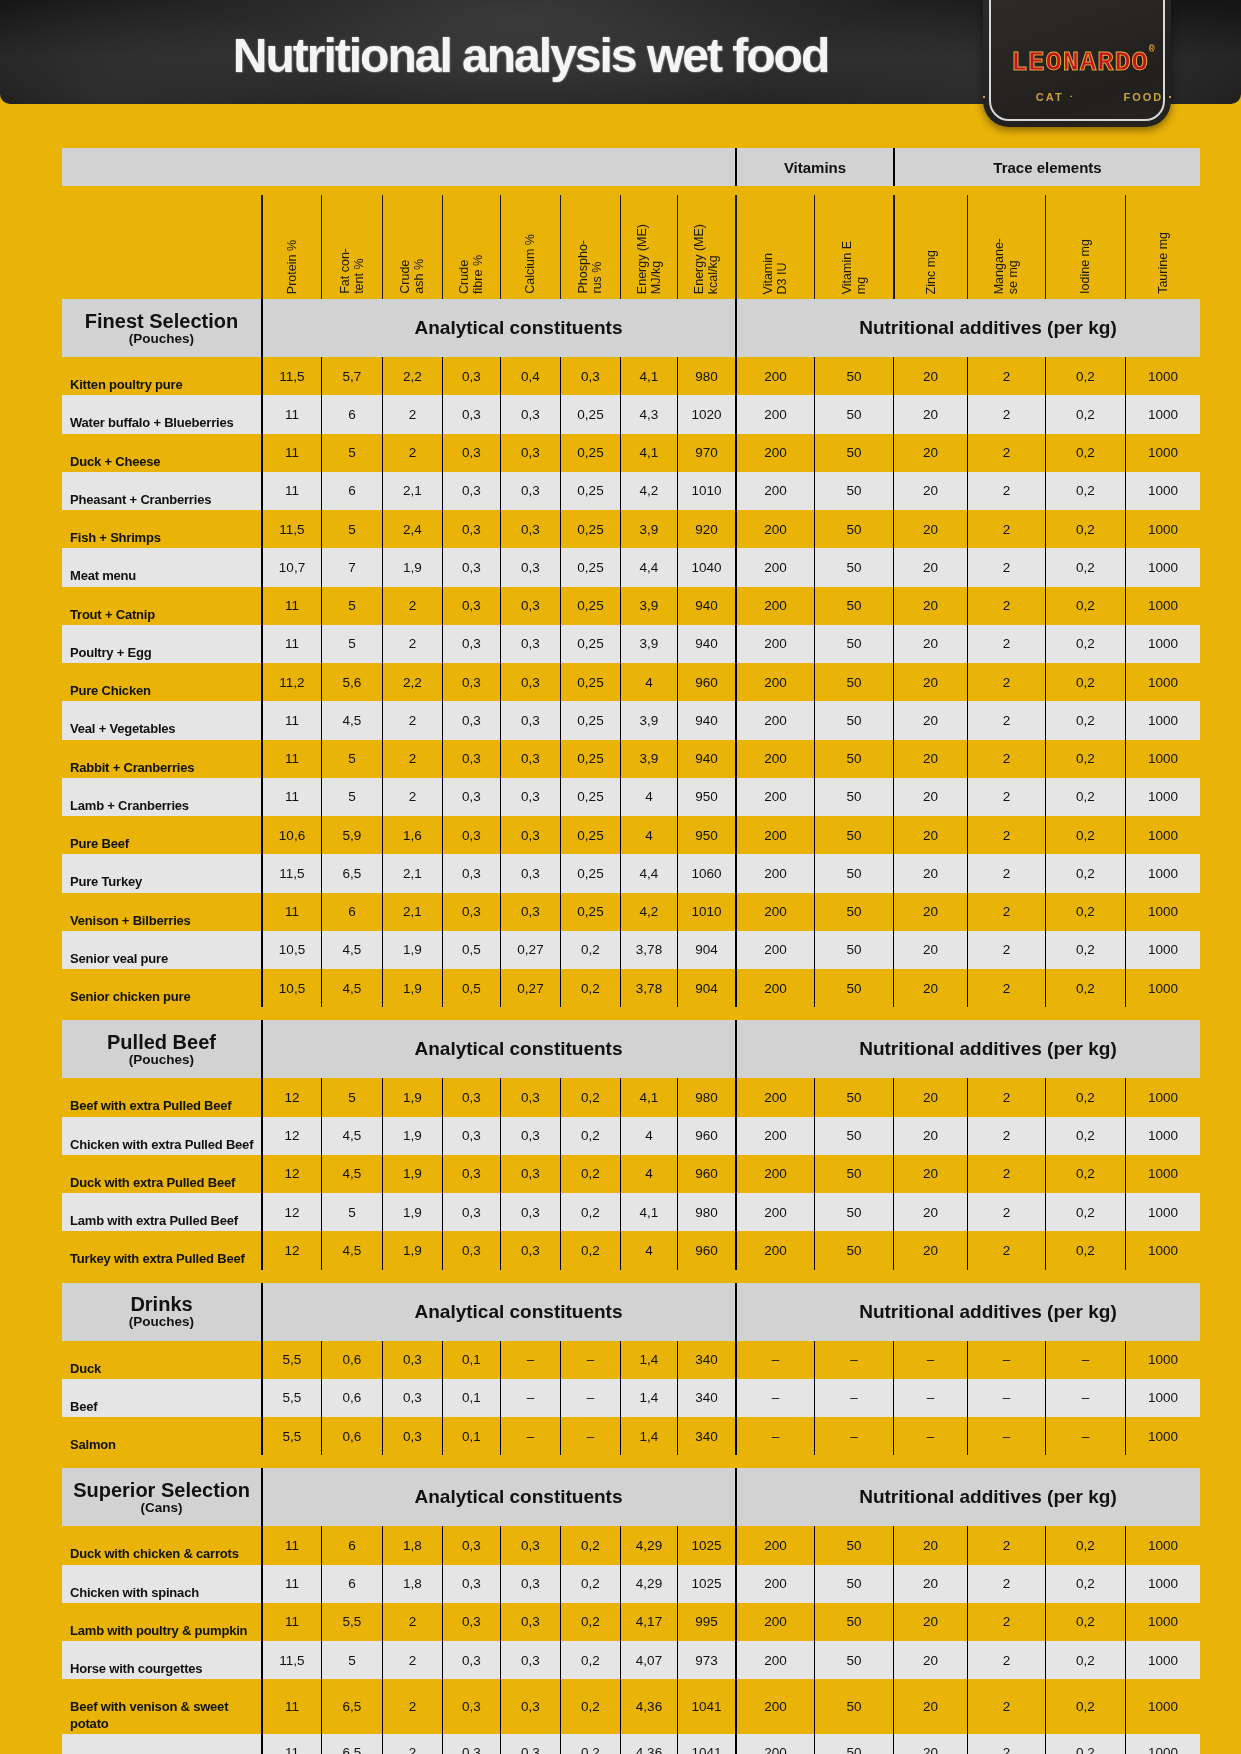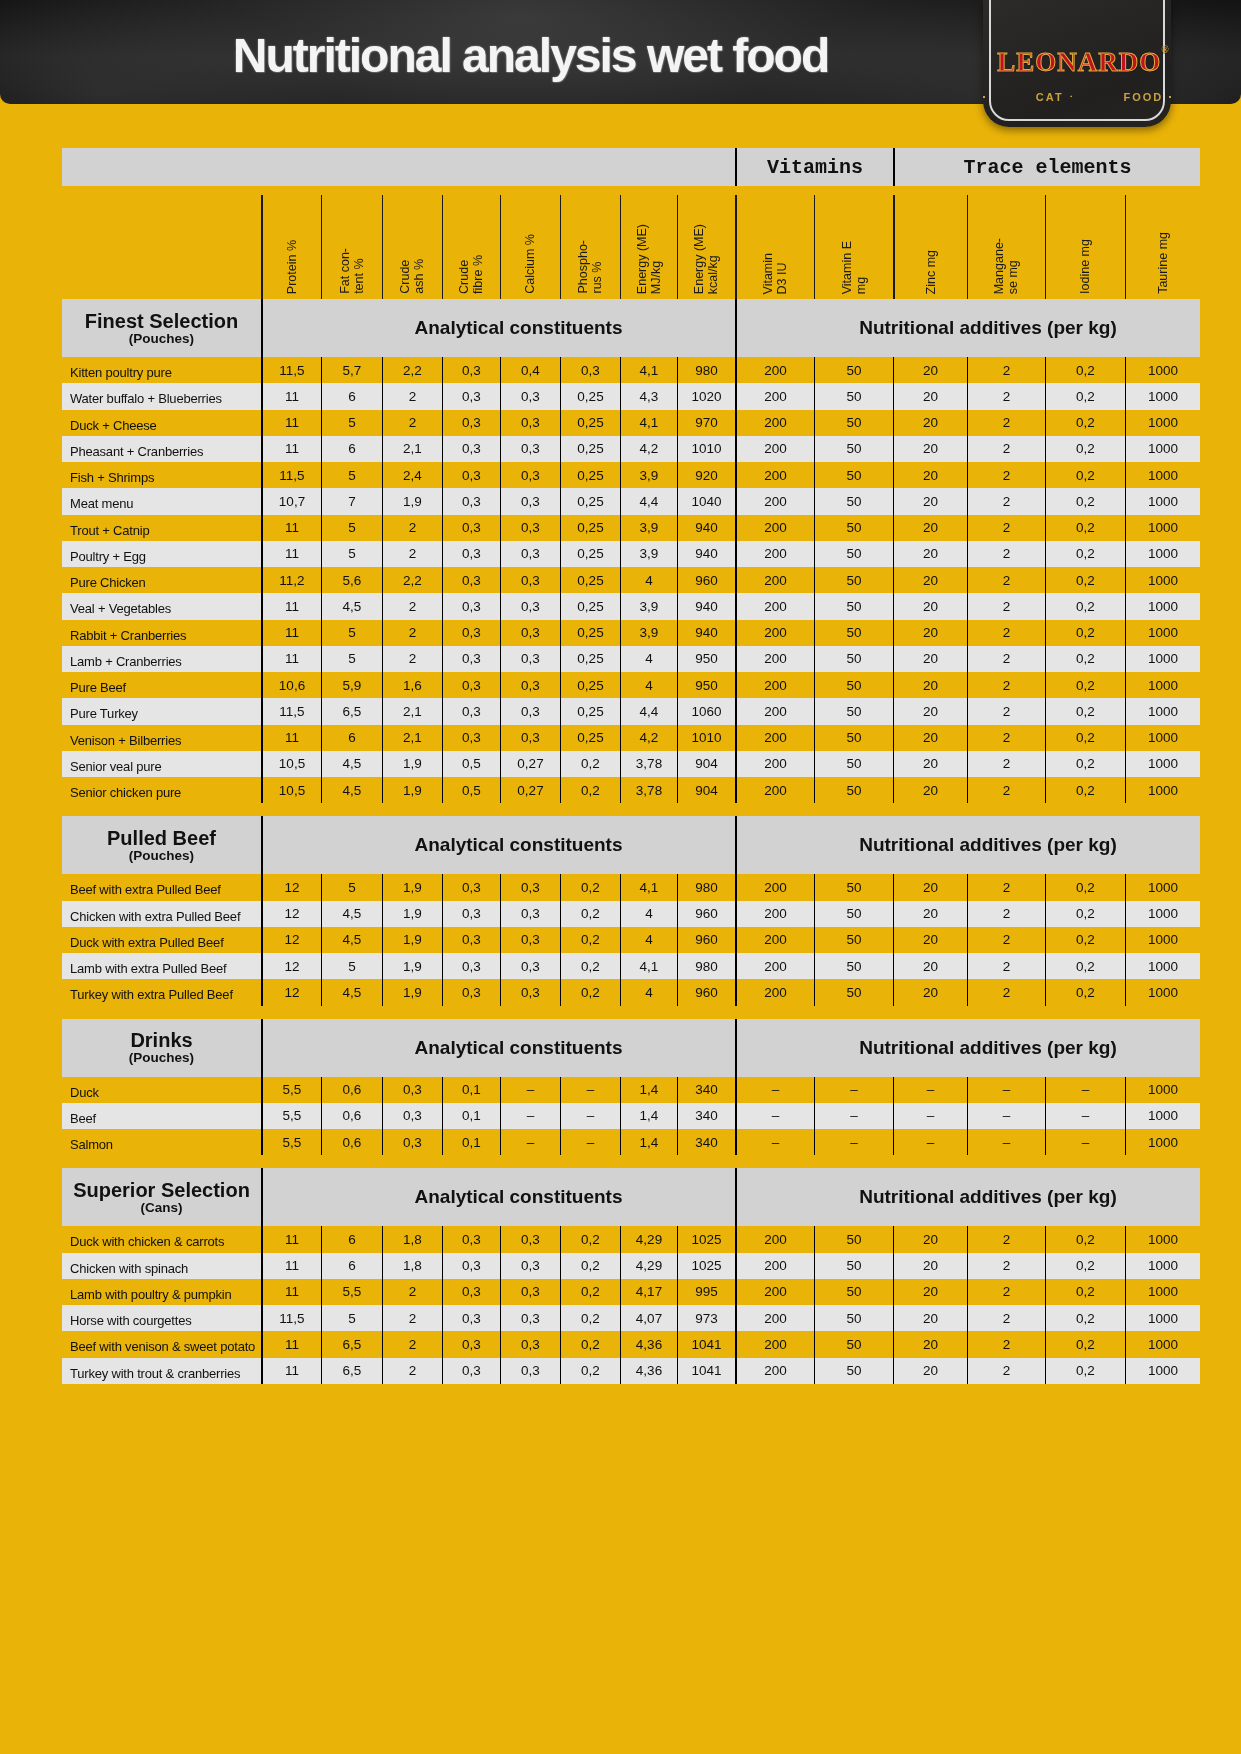--- a/index.html
+++ b/index.html
@@ -18,56 +18,56 @@
     font-size:48px;font-weight:bold;color:#f4f4f4;letter-spacing:-2px;
     text-shadow:0 0 2px rgba(255,255,255,.45),1px 1px 0 rgba(255,255,255,.12);}
 
   
   .logo{position:absolute;left:983px;top:0;width:188px;height:127px;
     background:linear-gradient(160deg,#2c2b29,#21201e 70%,#262421);
     border-radius:0 0 26px 26px;box-shadow:0 3px 8px rgba(0,0,0,.45);z-index:5;}
   .logo-frame{position:absolute;left:6px;right:6px;top:-10px;bottom:6px;
     border:2px solid #d9d9d9;border-radius:0 0 20px 20px;pointer-events:none;}
   .logo-brand{position:absolute;left:12px;right:0;top:44px;text-align:center;
-    font-family:Liberation Serif, serif;font-weight:bold;font-size:27px;letter-spacing:1px;
+    font-family:Liberation Mono, monospace;font-weight:bold;font-size:27px;letter-spacing:1px;
     color:#c3121f;-webkit-text-stroke:1px #e0a93c;text-shadow:0 1px 1px rgba(0,0,0,.6);}
   .logo-reg{font-size:10px;color:#e0a93c;-webkit-text-stroke:0;vertical-align:18px;letter-spacing:0;}
   .logo-sub{position:absolute;left:0;right:0;top:86px;display:flex;align-items:center;justify-content:center;gap:6px;}
   .logo-sub .rule{width:22px;height:2px;background:#c9a23f;}
   .logo-sub .word{font-size:11px;font-weight:bold;letter-spacing:2px;color:#c9a23f;margin-left:45px;}
   .bowl{width:34px;height:21px;display:block;}
 
   
   .tbl{position:absolute;left:62px;top:148px;width:1138px;}
   .grid{display:grid;grid-template-columns:199px 60px 61px 60px 58px 60px 60px 57px 58px 79px 79px 74px 78px 80px 75px;}
 
   .band{display:grid;grid-template-columns:673px 158px 307px;height:38px;background:#d2d2d2;}
-  .band div{display:flex;align-items:center;justify-content:center;font-size:20px;font-weight:bold;font-family:Liberation Mono, monospace;}
+  .band div{display:flex;align-items:center;justify-content:center;font-size:15px;font-weight:bold;}
   .band .bcell{border-left:2px solid #000;}
 
   .colhdr{height:104px;padding-top:9px;}
   .hcell{border-left:1px solid #1a1a1a;display:flex;align-items:flex-end;justify-content:center;padding-bottom:5px;}
   .hcell.thick{border-left-width:2px;}
   .rot{writing-mode:vertical-rl;transform:rotate(180deg);white-space:pre-line;
     font-size:12.5px;line-height:1.15;color:#1a1a1a;}
 
   .section{margin-top:0;}
   .section + .section{margin-top:13px;}
   .sec-hdr{height:58px;background:#d2d2d2;}
   .sec-title{grid-column:1;display:flex;flex-direction:column;align-items:center;justify-content:center;line-height:1.1;}
   .sec-title .t1{font-size:20px;font-weight:bold;}
   .sec-title .t2{font-size:13.5px;font-weight:bold;}
   .sec-span{display:flex;align-items:center;justify-content:center;font-size:19px;font-weight:bold;border-left:2px solid #000;padding-left:39px;}
   .sec-analytical{grid-column:2 / span 8;}
   .sec-additives{grid-column:10 / span 6;}
 
   .trow{min-height:25px;}
   .trow.alt{background:#e5e5e5;}
-  .ncell{display:flex;align-items:center;padding:8px 4px 2px 8px;
-    font-size:13px;font-weight:normal;line-height:1.25;letter-spacing:-.2px;text-align:right;}
+  .ncell{display:flex;align-items:center;padding:20px 4px 2px 8px;
+    font-size:13px;font-weight:bold;line-height:1.25;letter-spacing:-.2px;}
   .dcell{display:flex;align-items:center;justify-content:center;font-size:13.5px;
     border-left:1px solid #000;}
   .dcell.b0{border-left-width:2px;}
   .dcell.b8{border-left-width:2px;}
 </style>
 </head>
 <body>
 
 <div id="page">
 

